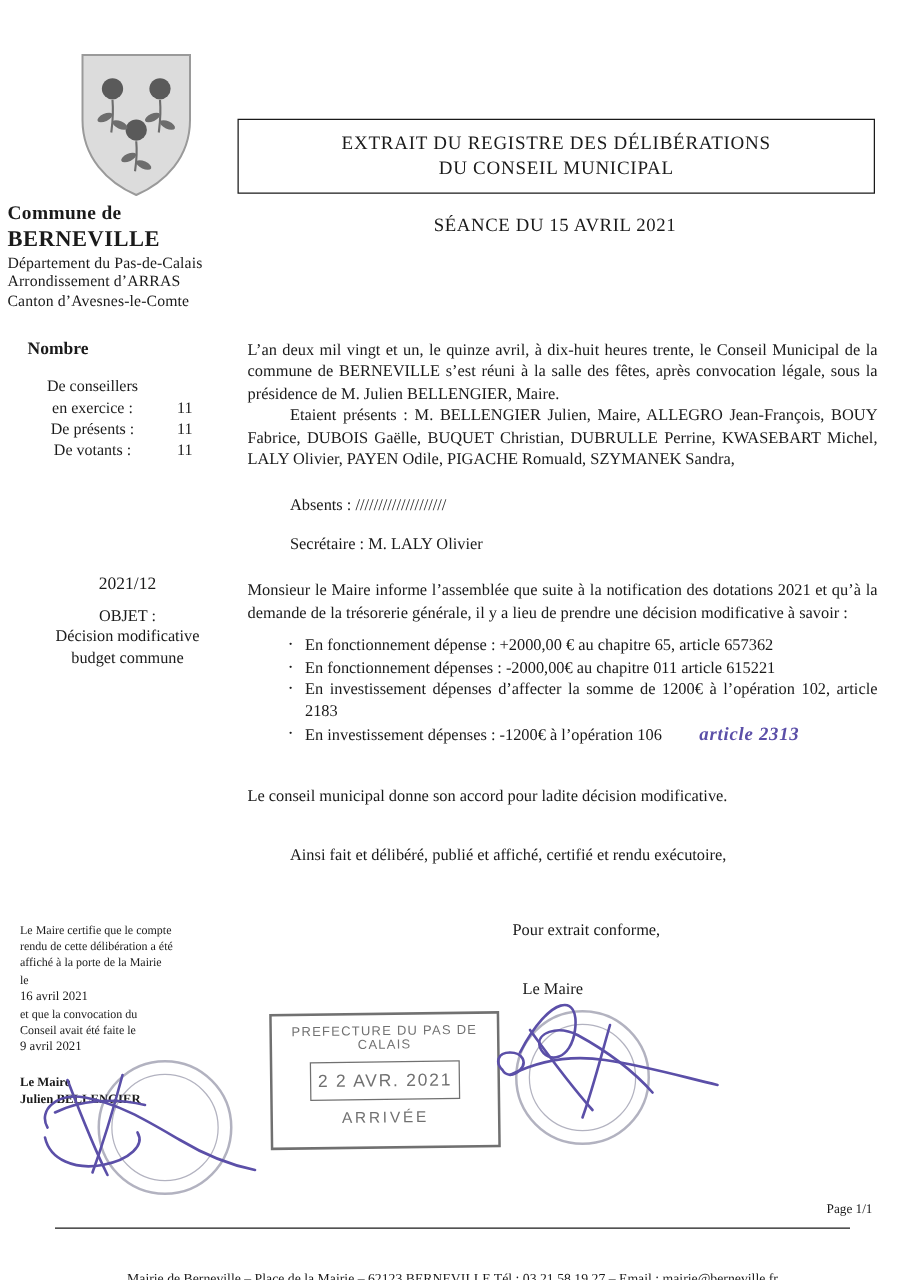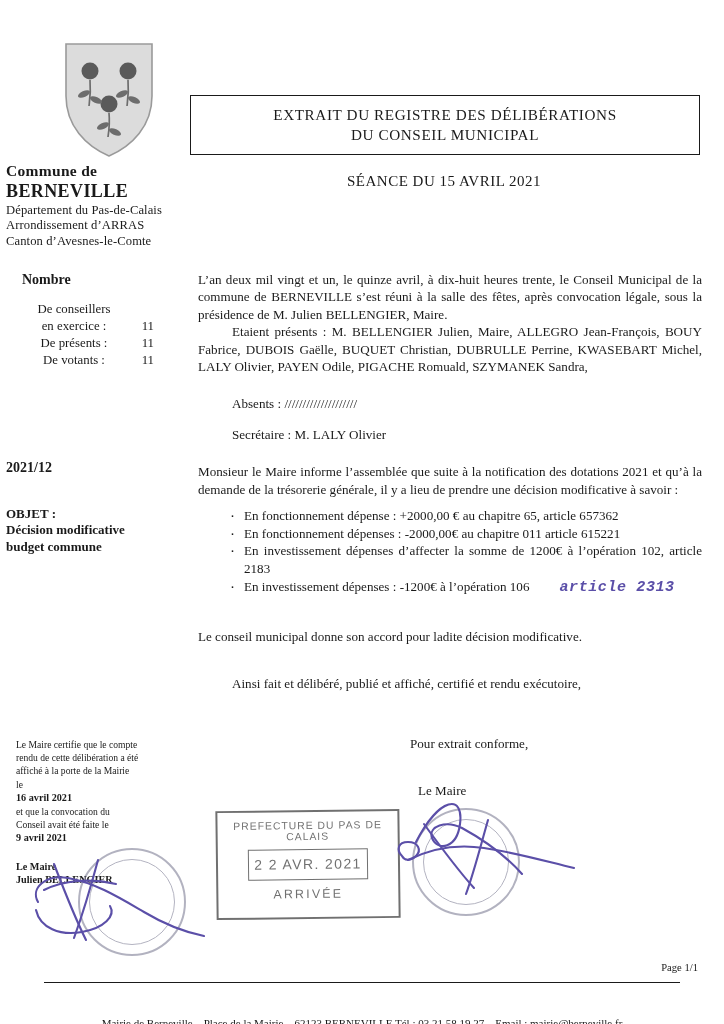--- a/index.html
+++ b/index.html
@@ -68,37 +68,37 @@
     line-height: 1.32;
   }
   .nombre-row .lbl { width: 104px; text-align: center; }
   .nombre-row .val { width: 28px; text-align: right; }
 
   .ref-block {
     position: absolute;
     left: 6px;
     top: 460px;
     width: 192px;
-    text-align: left;
-    font-weight: bold;
+    text-align: center;
+    font-weight: normal;
   }
   .ref-num { font-size: 14px; }
-  .objet-title { font-size: 13px; margin-top: 30px; }
+  .objet-title { font-size: 13px; margin-top: 9px; }
   .objet-line { font-size: 13px; line-height: 1.3; }
 
   .certif-block {
     position: absolute;
     left: 16px;
     top: 738px;
     width: 186px;
     text-align: left;
     font-size: 9.6px;
     line-height: 1.38;
   }
-  .certif-block .b { font-weight: bold; font-size: 10.2px; }
+  .certif-block .b { font-weight: normal; font-size: 10.2px; }
   .certif-sign {
     margin-top: 14px;
     font-size: 10.2px;
     font-weight: bold;
     line-height: 1.3;
   }
 
   
   .title-box {
     position: absolute;
@@ -155,21 +155,21 @@
   .bullets li::before {
     content: "·";
     position: absolute;
     left: 0;
     top: -1px;
     font-size: 15px;
   }
 
   .handwrite {
     color: #5b4fa8;
-    font-family: Liberation Mono, monospace;
+    font-family: Liberation Serif, serif;
     font-size: 15px;
     font-style: italic;
     font-weight: 600;
     letter-spacing: .6px;
     margin-left: 30px;
     white-space: nowrap;
   }
   .conforme {
     position: absolute;
     left: 410px;

